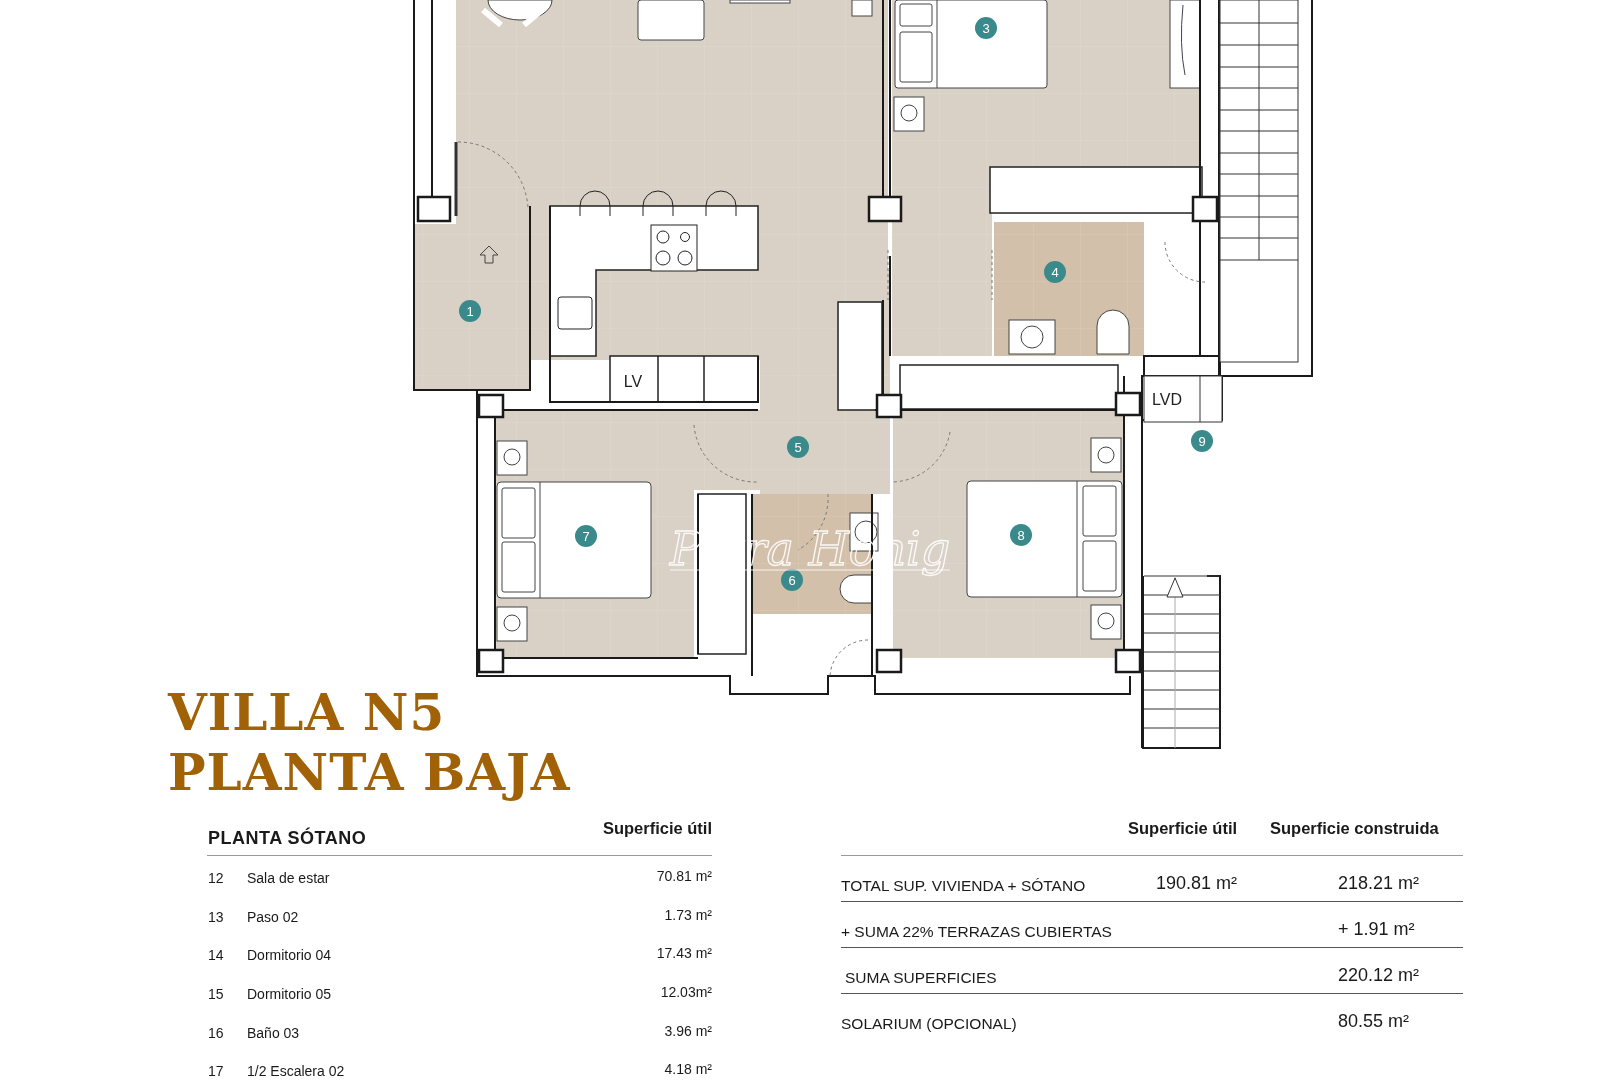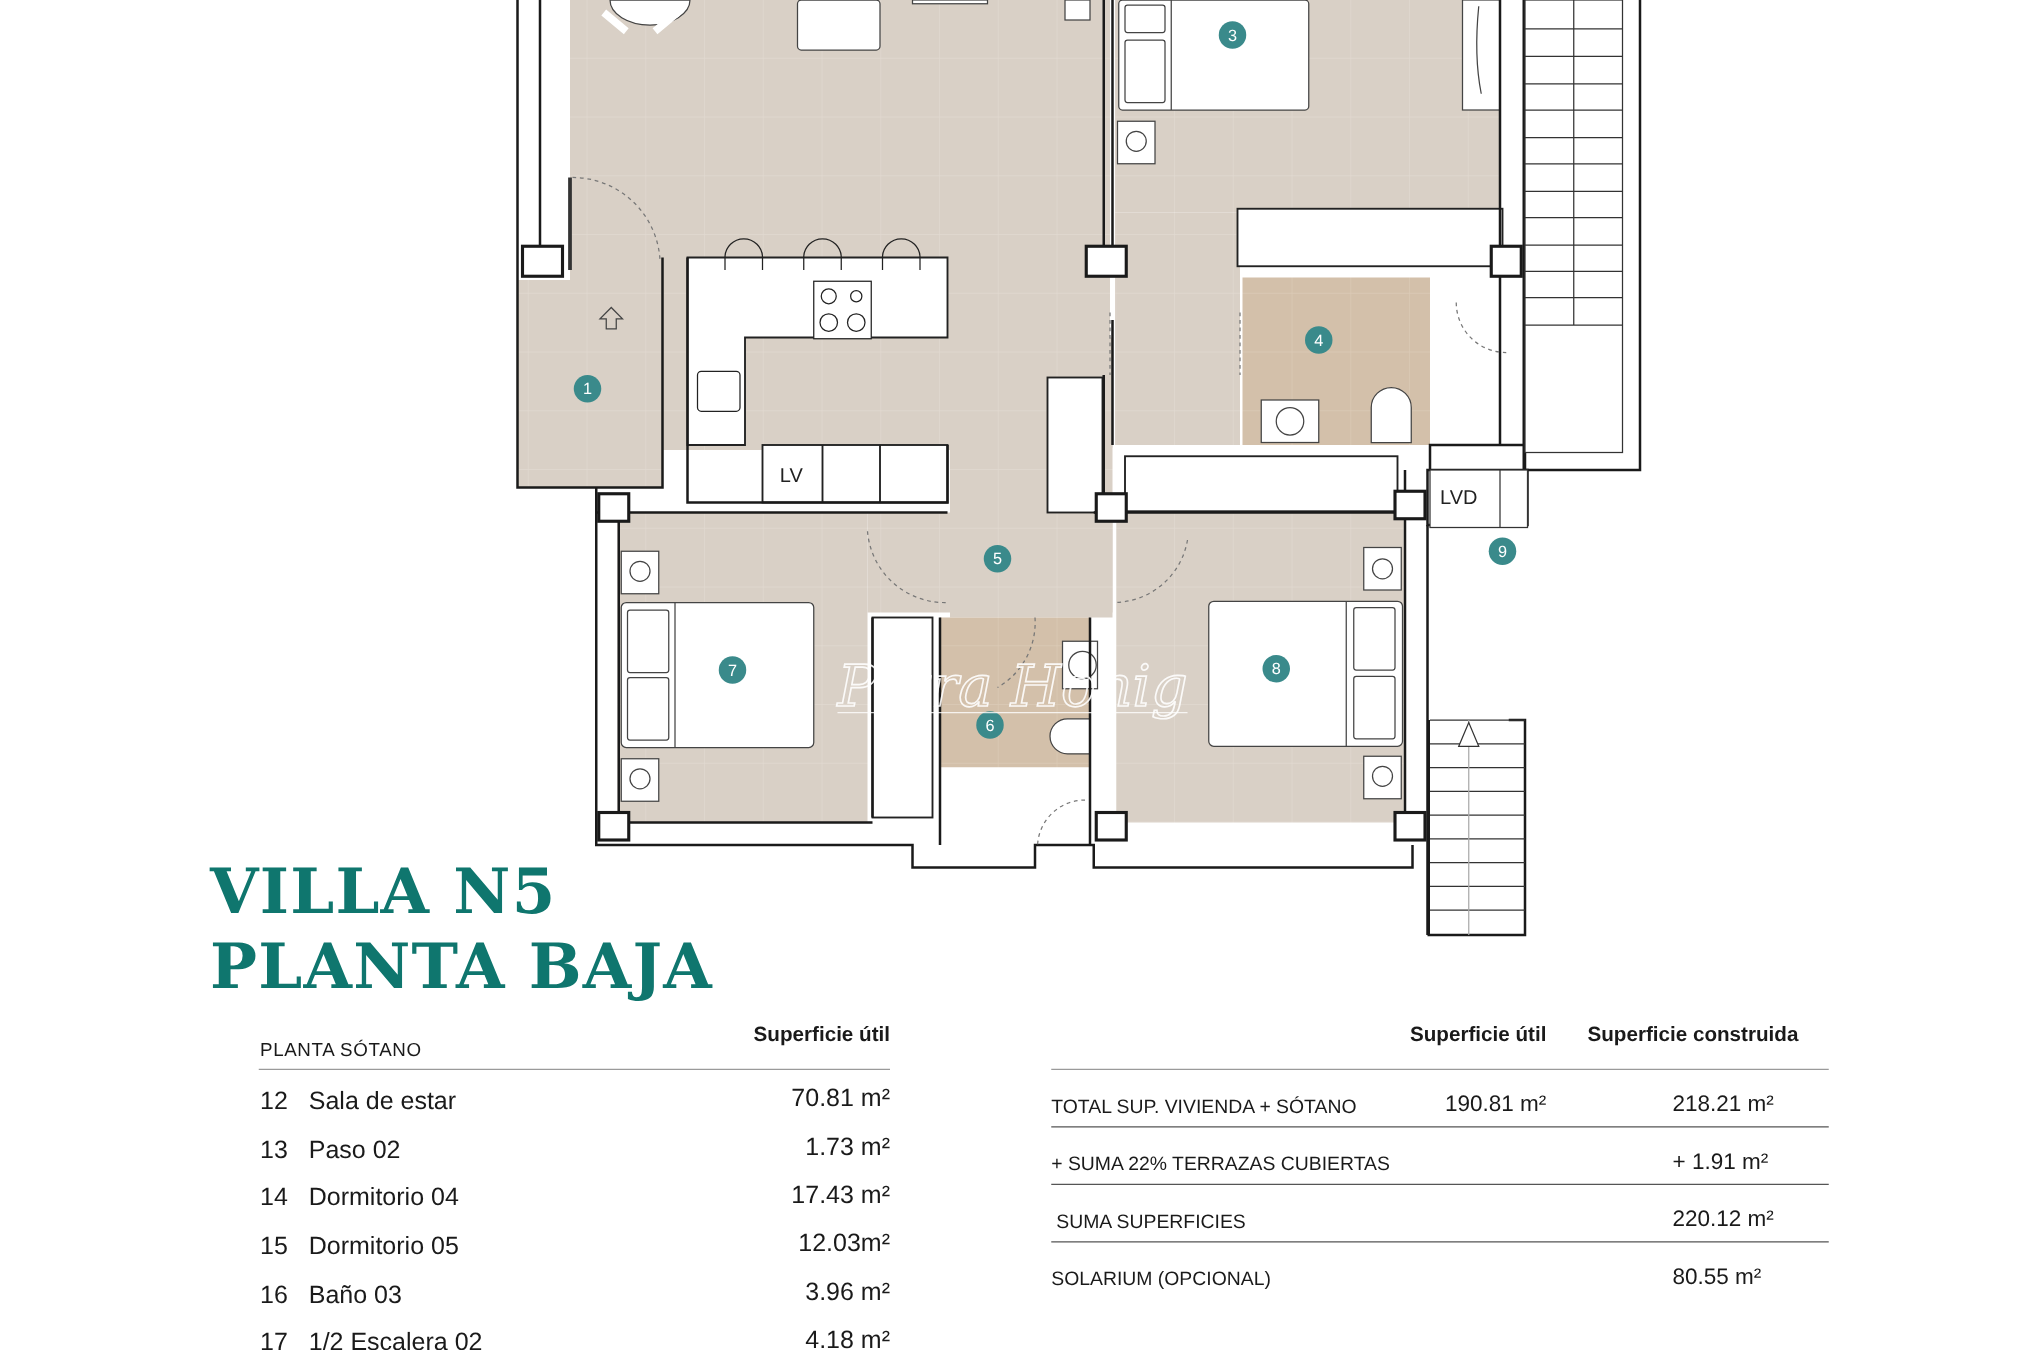--- a/index.html
+++ b/index.html
@@ -1,24 +1,24 @@
 <!DOCTYPE html>
 <html><head>
 <meta charset="utf-8">
 <style>
   html, body { margin:0; padding:0; background:#ffffff; }
   body { width:1620px; height:1080px; overflow:hidden; position:relative; font-family:"Liberation Sans", sans-serif; color:#1a1a1a; }
   #plan { position:absolute; left:0; top:0; width:1620px; height:760px; }
-  .title { position:absolute; left:168px; top:683px; font-family:"DejaVu Serif", serif; font-weight:bold; font-size:50px; line-height:60px; letter-spacing:1px; color:#0f766e; }
+  .title { position:absolute; left:168px; top:683px; font-family:"DejaVu Serif", serif; font-weight:bold; font-size:50px; line-height:60px; letter-spacing:1px; color:#a16207; }
   .title div { white-space:nowrap; }
   .tbl-left { position:absolute; left:207px; top:815px; width:505px; }
   .tbl-left .hdr { position:relative; height:40px; border-bottom:1.5px solid #9a9a9a; }
-  .tbl-left .hdr .h1 { position:absolute; left:1px; bottom:6px; font-weight:normal; font-size:15px; letter-spacing:0.5px;text-align:center; }
+  .tbl-left .hdr .h1 { position:absolute; left:1px; bottom:6px; font-weight:bold; font-size:18px; letter-spacing:0.5px;text-align:center; }
   .tbl-left .hdr .h2 { position:absolute; right:0; top:4px; font-weight:bold; font-size:16.5px; }
-  .row-l { position:relative; height:38.7px; font-size:20px; }
+  .row-l { position:relative; height:38.7px; font-size:14px; }
   .row-l .n { position:absolute; left:1px; top:14px; }
   .row-l .name { position:absolute; left:40px; top:14px; }
   .row-l .val { position:absolute; right:0; top:12px;margin-left:43px; }
   .tbl-right { position:absolute; left:841px; top:815px; width:622px; }
   .tbl-right .hdr { position:relative; height:40px; border-bottom:1.5px solid #9a9a9a; }
   .tbl-right .hdr .c1 { position:absolute; left:287px; top:4px; font-weight:bold; font-size:16.5px; white-space:nowrap; }
   .tbl-right .hdr .c2 { position:absolute; left:429px; top:4px; font-weight:bold; font-size:16.5px; white-space:nowrap; }
   .row-r { position:relative; height:45px; border-bottom:1.5px solid #555; }
   .row-r.last { border-bottom:none; }
   .row-r .lab { position:absolute; left:0; top:21px; font-weight:normal; font-size:15.5px; white-space:nowrap; }

